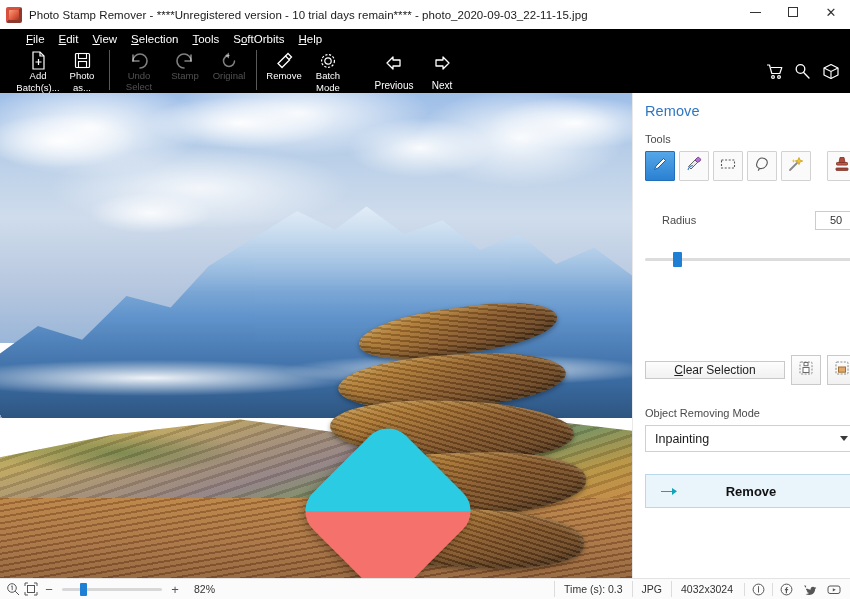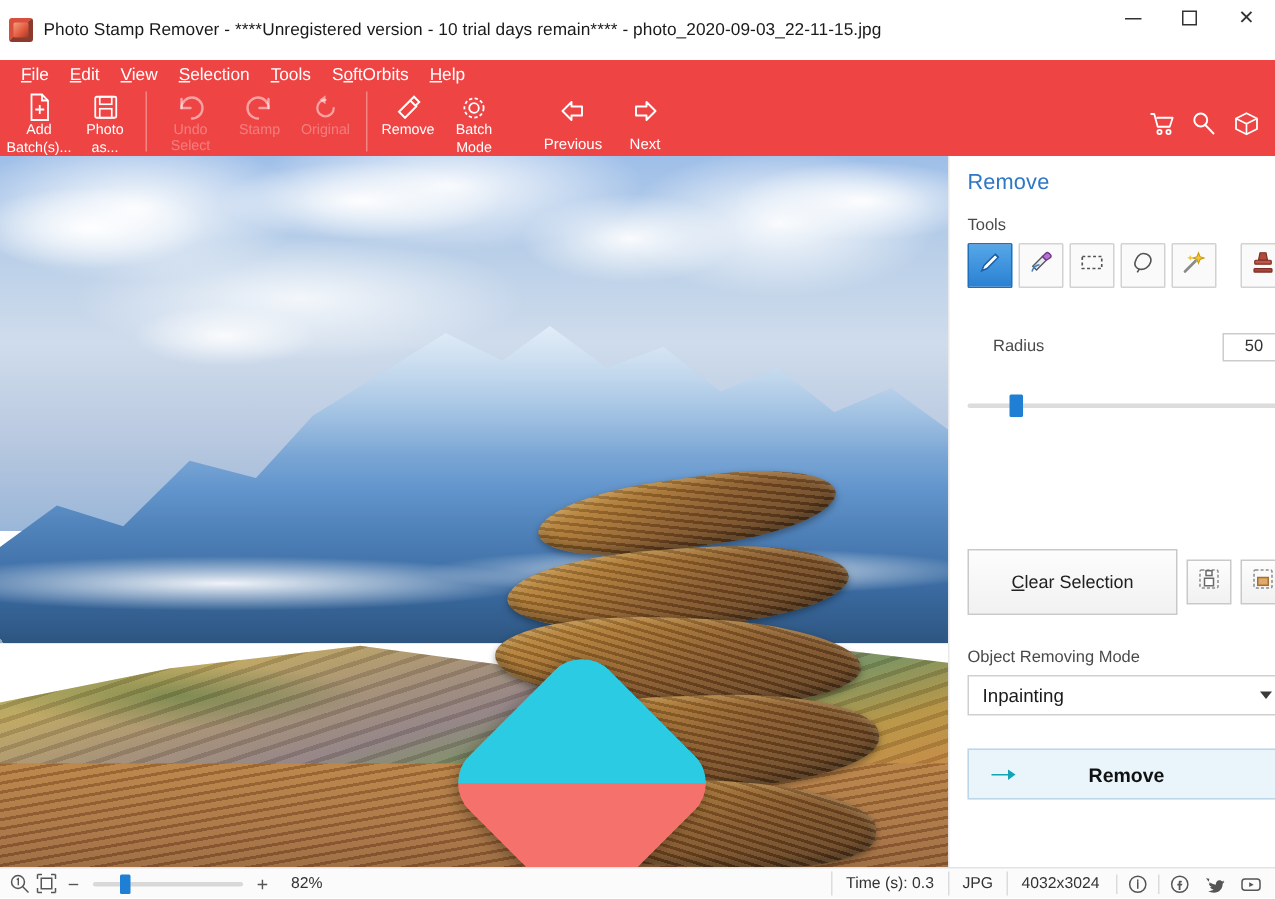--- a/index.html
+++ b/index.html
@@ -9,21 +9,21 @@
     overflow: hidden; background: #fff;
   }
   .app {
     width: 850px; height: 599px;
     display: flex; flex-direction: column;
     position: relative; background: #ffffff;
   }
 
   
   .titlebar {
-    height: 40px; min-height: 24px;
+    height: 29px; min-height: 24px;
     display: flex; align-items: center;
     background: #ffffff;
     border-bottom: 0px solid #e6e6e6;
     position: relative;
   }
   .title-icon {
     width: 16px; height: 16px; margin-left: 6px; margin-right: 7px;
     border-radius: 2px;
     background: linear-gradient(135deg, #d94f3d 0%, #d94f3d 48%, #8b3a2d 49%, #8b3a2d 100%);
     position: relative; flex: 0 0 auto;
@@ -43,23 +43,24 @@
   .win-btn {
     width: 38px; height: 24px; display: flex; align-items: center;
     justify-content: center; color: #333; font-size: 11px;
   }
   .wc-min { width: 11px; height: 1px; background: #333; }
   .wc-max { width: 10px; height: 10px; border: 1px solid #333; }
   .wc-x { font-size: 13px; line-height: 1; font-family: "DejaVu Sans", sans-serif; }
 
   
   .ribbon {
-    background: #ef4444; color: #fff;
+    background: #000000; color: #fff;
     height: 64px; min-height: 64px;
     position: relative;
+    padding-left: 12px;
   }
   .menubar {
     display: flex; align-items: center; height: 19px;
     padding-left: 8px; gap: 2px;
   }
   .menu-item {
     font-size: 11.5px; color: #ffffff; padding: 1px 6px;
     white-space: nowrap; line-height: 16px;
   }
   .menu-item u { text-decoration: underline; }
@@ -230,21 +231,21 @@
     position: absolute; left: 0; right: 0; top: 7px; height: 3px;
     background: #dcdcdc; border-radius: 2px;
   }
   .slider-thumb {
     position: absolute; left: 28px; top: 1px; width: 9px; height: 15px;
     background: #1f7fd4; border-radius: 1px;
   }
 
   .clear-row { display: flex; gap: 6px; align-items: center; margin-top: 88px; }
   .clear-btn {
-    flex: 1; height: 44px; border: 1px solid #c9c9c9; background: linear-gradient(180deg,#fdfdfd,#f1f1f1);
+    flex: 1; height: 18px; border: 1px solid #c9c9c9; background: linear-gradient(180deg,#fdfdfd,#f1f1f1);
     font-size: 12px; color: #222; display: flex; align-items: center; justify-content: center;
   }
   .icon-btn {
     width: 30px; height: 30px; border: 1px solid #c9c9c9;
     background: linear-gradient(180deg,#fdfdfd,#f1f1f1);
     display: flex; align-items: center; justify-content: center;
   }
 
   .mode-label { font-size: 11px; color: #4a4a4a; margin-top: 22px; margin-bottom: 6px; }
   .combo {

